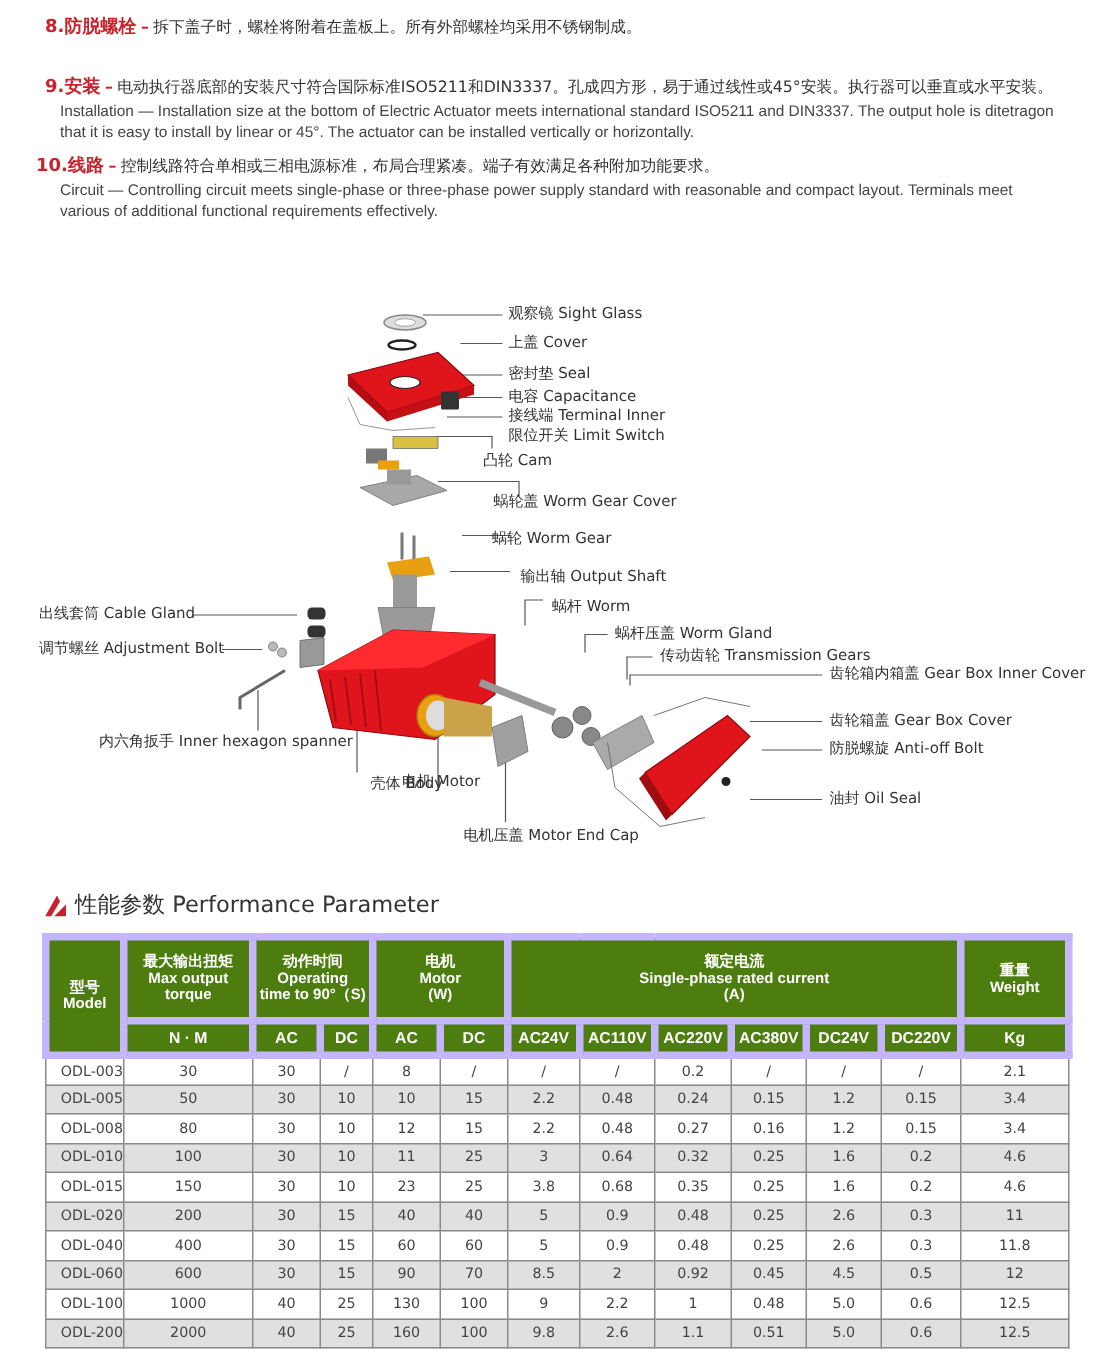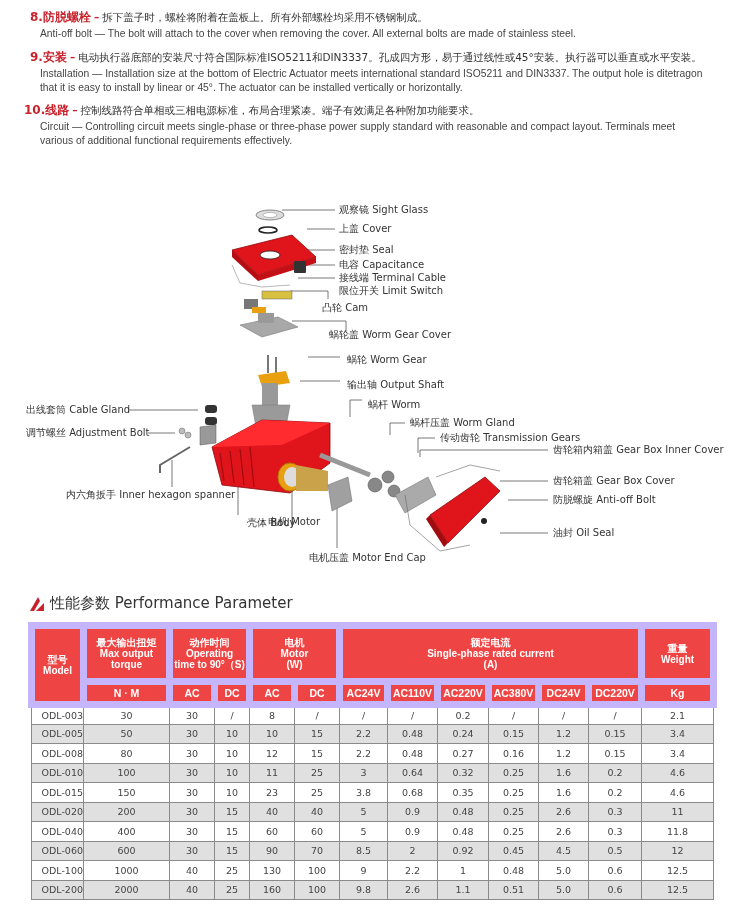--- a/index.html
+++ b/index.html
@@ -14,37 +14,36 @@
   .feature .en.indent2 { padding-left: 0; text-indent: 16px; }
 
   .diagram { position: absolute; left: 0; top: 195px; width: 731px; height: 380px; }
   .diagram svg { position: absolute; left: 0; top: 0; }
   .lbl { position: absolute; font-size: 10px; line-height: 12px; color: #333; white-space: nowrap; font-family: "DejaVu Sans", sans-serif; }
 
   .section-title { position: absolute; left: 30px; top: 594px; font-size: 15px; color: #333; display: flex; align-items: center; gap: 6px; }
   .section-title .logo { width: 14px; height: 14px; }
 
   table.perf { position: absolute; left: 28px; top: 622px; border-collapse: collapse; font-family: "Liberation Sans", sans-serif; table-layout: fixed; }
-  table.perf th { background: #ef4444; color: #fff; font-weight: bold; font-size: 10px; border: 7px solid #c4b5fd; text-align: center; line-height: 11px; }
+  table.perf th { background: #4d7c0f; color: #fff; font-weight: bold; font-size: 10px; border: 5px solid #c4b5fd; text-align: center; line-height: 11px; }
   table.perf th.top { height: 56px; }
   table.perf th.sub { height: 23px; font-size: 10.5px; }
   table.perf td { height: 19.5px; font-size: 9.5px; text-align: center; color: #444; border: 1px solid #8a8a8a; font-family: "DejaVu Sans", sans-serif; }
   table.perf td.model { text-align: right; padding-left: 6px; }
   table.perf tr.odd td { background: #ffffff; }
   table.perf tr.even td { background: #e0e0e0; }
   table.perf { border: 1px solid #777; }
 </style>
 </head>
 <body>
 
 <div class="feature" style="top:10px;">
   <div class="head">
     <span class="num">8.</span><span class="num">防脱螺栓</span><span class="dash">–</span><span>拆下盖子时，螺栓将附着在盖板上。所有外部螺栓均采用不锈钢制成。</span>
   </div>
-  <div class="en">Anti-off bolt — The bolt will attach to the cover when removing the cover. All external bolts are made of stainless steel.</div>
 </div>
 
 <div class="feature" style="top:50px;">
   <div class="head">
     <span class="num">9.</span><span class="num">安装</span><span class="dash">–</span><span>电动执行器底部的安装尺寸符合国际标准ISO5211和DIN3337。孔成四方形，易于通过线性或45°安装。执行器可以垂直或水平安装。</span>
   </div>
   <div class="en">Installation — Installation size at the bottom of Electric Actuator meets international standard ISO5211 and DIN3337. The output hole is ditetragon that it is easy to install by linear or 45°. The actuator can be installed vertically or horizontally.</div>
 </div>
 
 <div class="feature" style="top:103px; left:24px; width:686px;">
@@ -145,25 +144,25 @@
     <circle cx="484" cy="326" r="3" fill="#222"></circle>
 
     <polyline points="405,300 410,330 440,356 470,350" fill="none" stroke="#666" stroke-width="0.6"></polyline>
     <polyline points="436,282 470,270 500,276" fill="none" stroke="#666" stroke-width="0.6"></polyline>
   </svg>
 
   <div class="lbl" style="left:339px;top:9px;">观察镜 Sight Glass</div>
   <div class="lbl" style="left:339px;top:28px;">上盖 Cover</div>
   <div class="lbl" style="left:339px;top:49px;">密封垫 Seal</div>
   <div class="lbl" style="left:339px;top:64px;">电容 Capacitance</div>
-  <div class="lbl" style="left:339px;top:77px;">接线端 Terminal Cable</div>
+  <div class="lbl" style="left:339px;top:77px;">接线端 Terminal Inner</div>
   <div class="lbl" style="left:339px;top:90px;">限位开关 Limit Switch</div>
   <div class="lbl" style="left:322px;top:107px;">凸轮 Cam</div>
   <div class="lbl" style="left:329px;top:134px;">蜗轮盖 Worm Gear Cover</div>
-  <div class="lbl" style="left:347px;top:159px;">蜗轮 Worm Gear</div>
+  <div class="lbl" style="left:328px;top:159px;">蜗轮 Worm Gear</div>
   <div class="lbl" style="left:347px;top:184px;">输出轴 Output Shaft</div>
   <div class="lbl" style="left:368px;top:204px;">蜗杆 Worm</div>
   <div class="lbl" style="left:26px;top:209px;">出线套筒 Cable Gland</div>
   <div class="lbl" style="left:410px;top:222px;">蜗杆压盖 Worm Gland</div>
   <div class="lbl" style="left:26px;top:232px;">调节螺丝 Adjustment Bolt</div>
   <div class="lbl" style="left:440px;top:237px;">传动齿轮 Transmission Gears</div>
   <div class="lbl" style="left:553px;top:249px;">齿轮箱内箱盖 Gear Box Inner Cover</div>
   <div class="lbl" style="left:66px;top:294px;">内六角扳手 Inner hexagon spanner</div>
   <div class="lbl" style="left:553px;top:280px;">齿轮箱盖 Gear Box Cover</div>
   <div class="lbl" style="left:553px;top:299px;">防脱螺旋 Anti-off Bolt</div>

